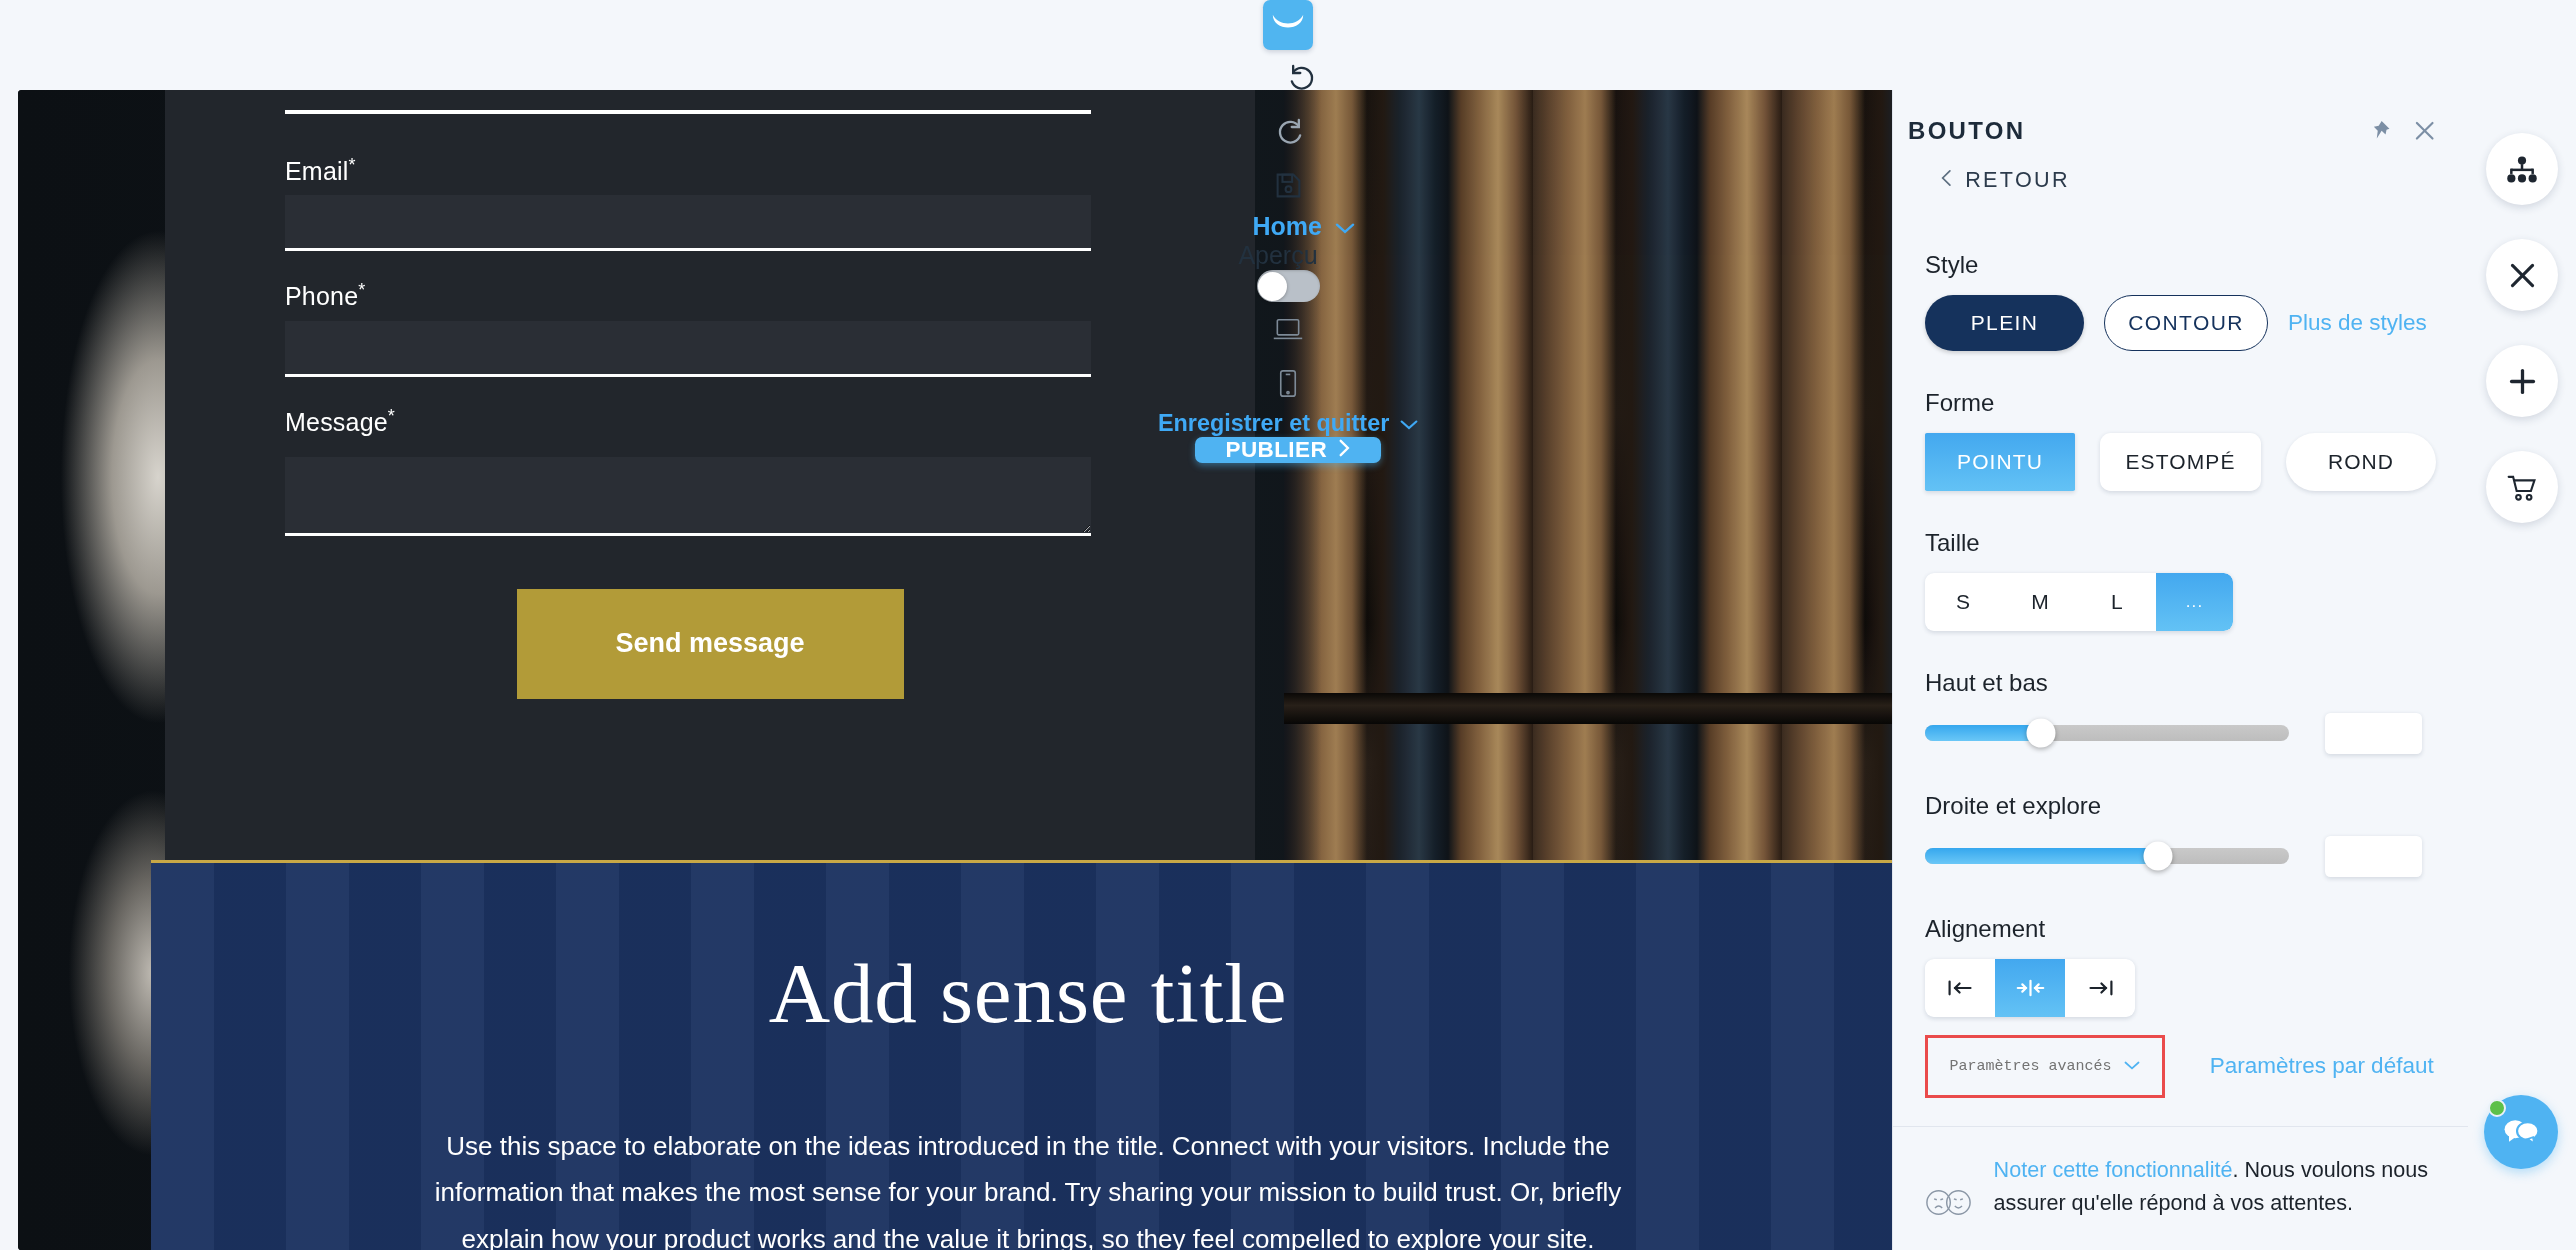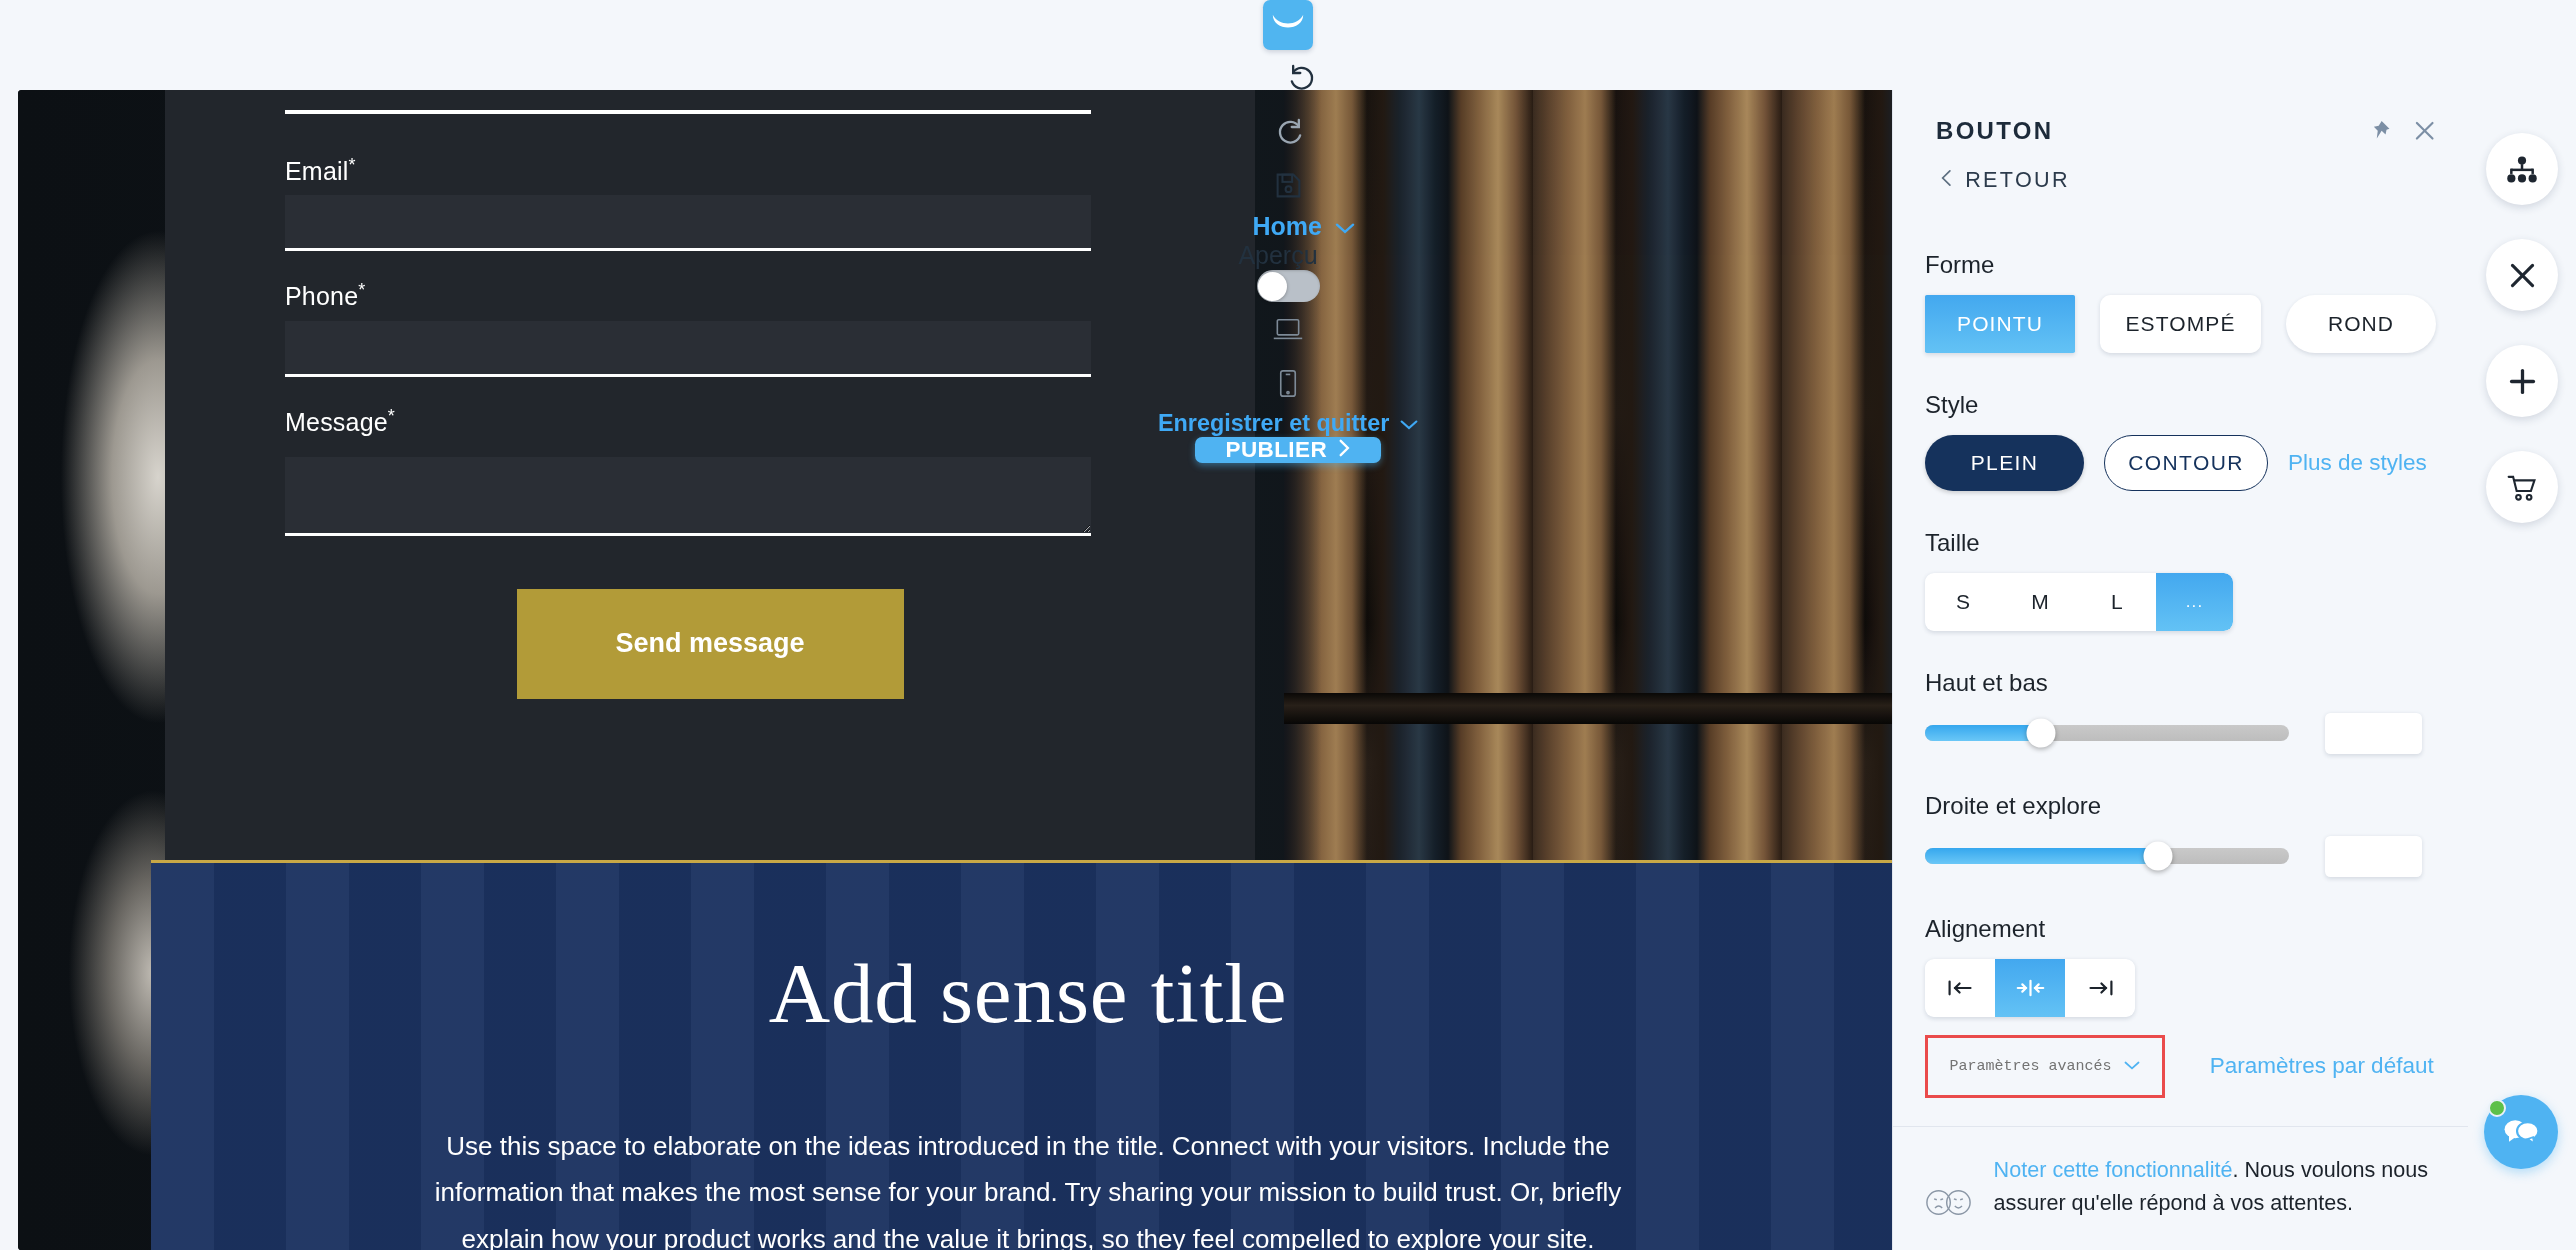--- a/index.html
+++ b/index.html
@@ -173,21 +173,21 @@
   
   .side-panel {
     position: absolute; top: 90px; right: 108px;
     width: 576px; height: 1160px;
     background: #f4f7fb;
     border-left: 0.9px solid #e1e6ee;
     z-index: 30;
   }
   .panel-head {
     display: flex; align-items: center;
-    padding: 27px 32px 0 43px;
+    padding: 27px 32px 0 15px;
     justify-content: flex-end;
   }
   .panel-title {
     font-size: 24px; font-weight: bold; color: #1d2b3a;
     letter-spacing: 2.3px;
   }
   .panel-head .spacer2 { flex: 1; }
   .head-icon { margin-left: 21.6px; cursor: pointer; display:flex; }
   .retour {
     display: flex; align-items: center; gap: 12.6px;
@@ -461,34 +461,34 @@
       <svg width="12.6" height="18" viewBox="0 0 14 20" fill="none" stroke="#5d6f80" stroke-width="1.9" stroke-linecap="round">
           <polyline points="11,2 3,10 11,18"></polyline>
         </svg>
     </span>
     <span>RETOUR</span>
   </div>
 
   <div class="panel-body">
 
     <div class="sec">
+      <div class="sec-label">Style</div>
+      <div class="row">
+        <div class="pill pill-plein">PLEIN</div>
+        <div class="pill pill-contour">CONTOUR</div>
+        <div class="link-blue">Plus de styles</div>
+      </div>
+    </div>
+
+    <div class="sec">
       <div class="sec-label">Forme</div>
       <div class="shape-row">
         <div class="shape-btn sq active">POINTU</div>
         <div class="shape-btn est">ESTOMPÉ</div>
         <div class="shape-btn rnd">ROND</div>
-      </div>
-    </div>
-
-    <div class="sec">
-      <div class="sec-label">Style</div>
-      <div class="row">
-        <div class="pill pill-plein">PLEIN</div>
-        <div class="pill pill-contour">CONTOUR</div>
-        <div class="link-blue">Plus de styles</div>
       </div>
     </div>
 
     <div class="sec">
       <div class="sec-label">Taille</div>
       <div class="segbar size-seg">
         <div class="seg">S</div>
         <div class="seg">M</div>
         <div class="seg">L</div>
         <div class="seg active" style="font-size:17px;">...</div>

